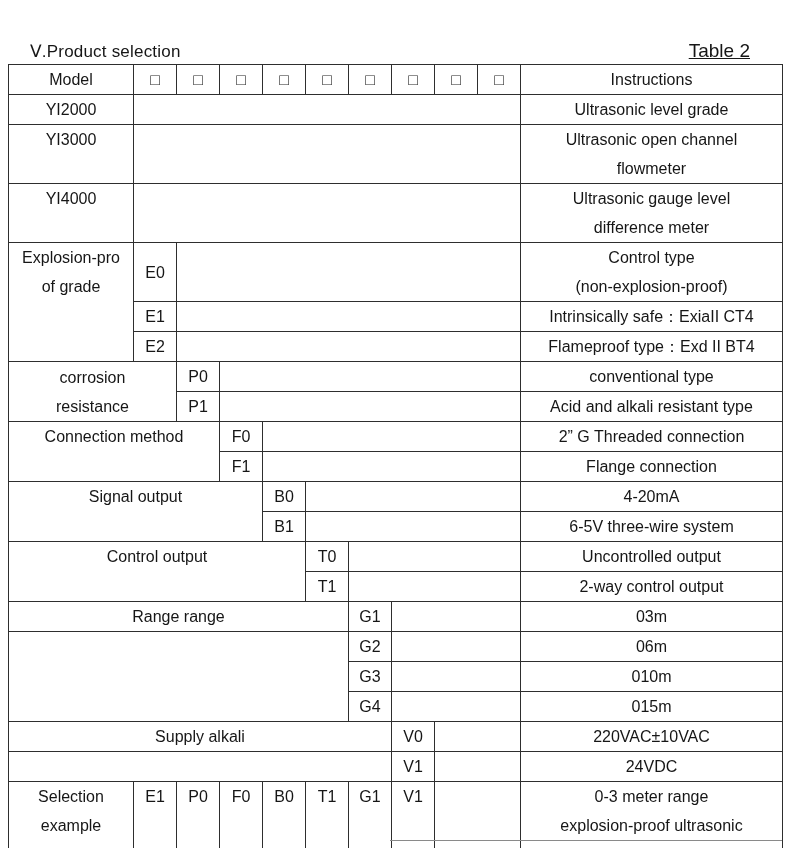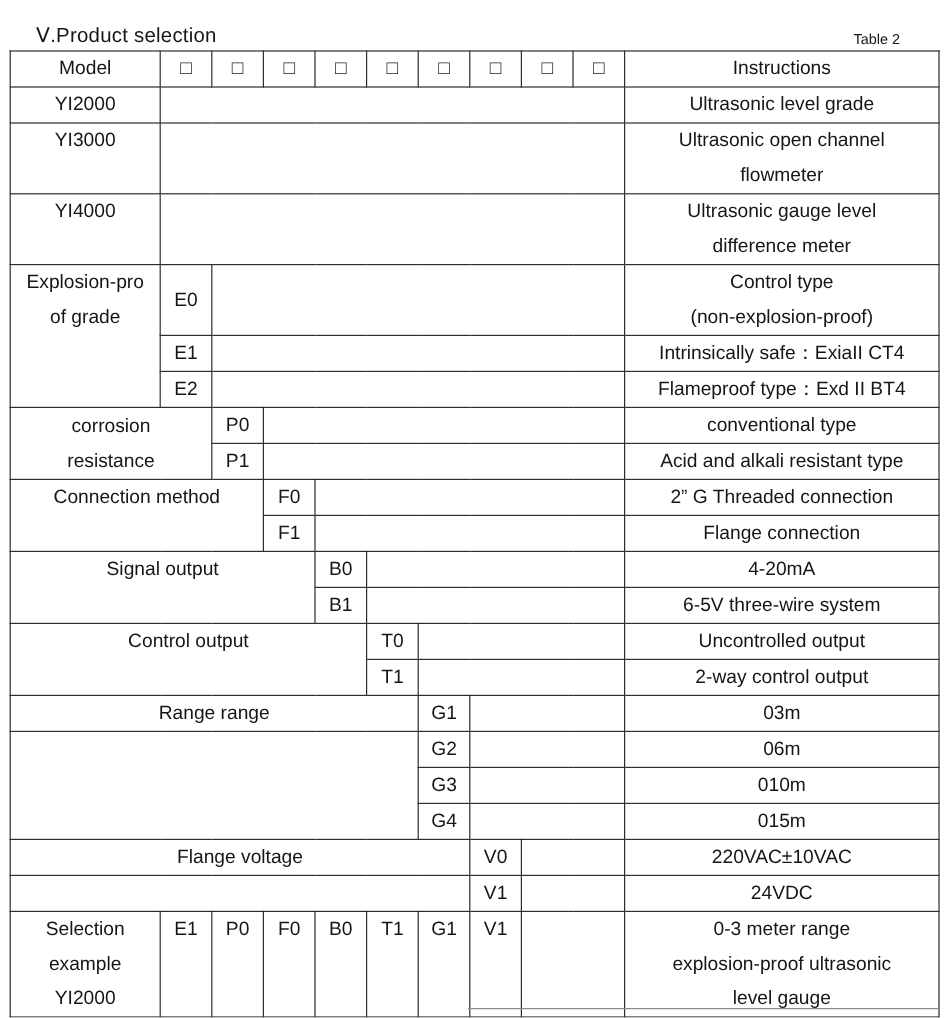--- a/index.html
+++ b/index.html
@@ -9,23 +9,24 @@
     background: #ffffff;
     font-family: "Liberation Sans", sans-serif;
     color: #161616;
   }
   .page { position: relative; width: 790px; height: 848px; overflow: hidden; }
 
   .page-header {
     display: flex; justify-content: space-between; align-items: flex-end;
     padding: 13px 40px 0 30px;
     height: 40px;
+    margin-top: 22px;
   }
   .page-title { font-size: 17px; letter-spacing: 0.2px; }
-  .table-caption { font-size: 12px; }
+  .table-caption { font-size: 19px; text-decoration: underline; }
 
   table.selection-table {
     border-collapse: collapse;
     table-layout: fixed;
     margin-left: 8px;
     margin-top: 2px;
     width: 774px;
   }
   col.col-label { width: 125px; }
   col.col-code  { width: 43px; }
@@ -209,21 +210,21 @@
         <td>010m</td>
       </tr>
 
       <tr class="r29">
         <td>G4</td>
         <td colspan="3"></td>
         <td>015m</td>
       </tr>
 
       <tr class="r29">
-        <td colspan="7">Flange voltage</td>
+        <td colspan="7">Supply alkali</td>
         <td>V0</td>
         <td colspan="2"></td>
         <td>220VAC±10VAC</td>
       </tr>
 
       <tr class="r29">
         <td colspan="7"></td>
         <td>V1</td>
         <td colspan="2"></td>
         <td>24VDC</td>

